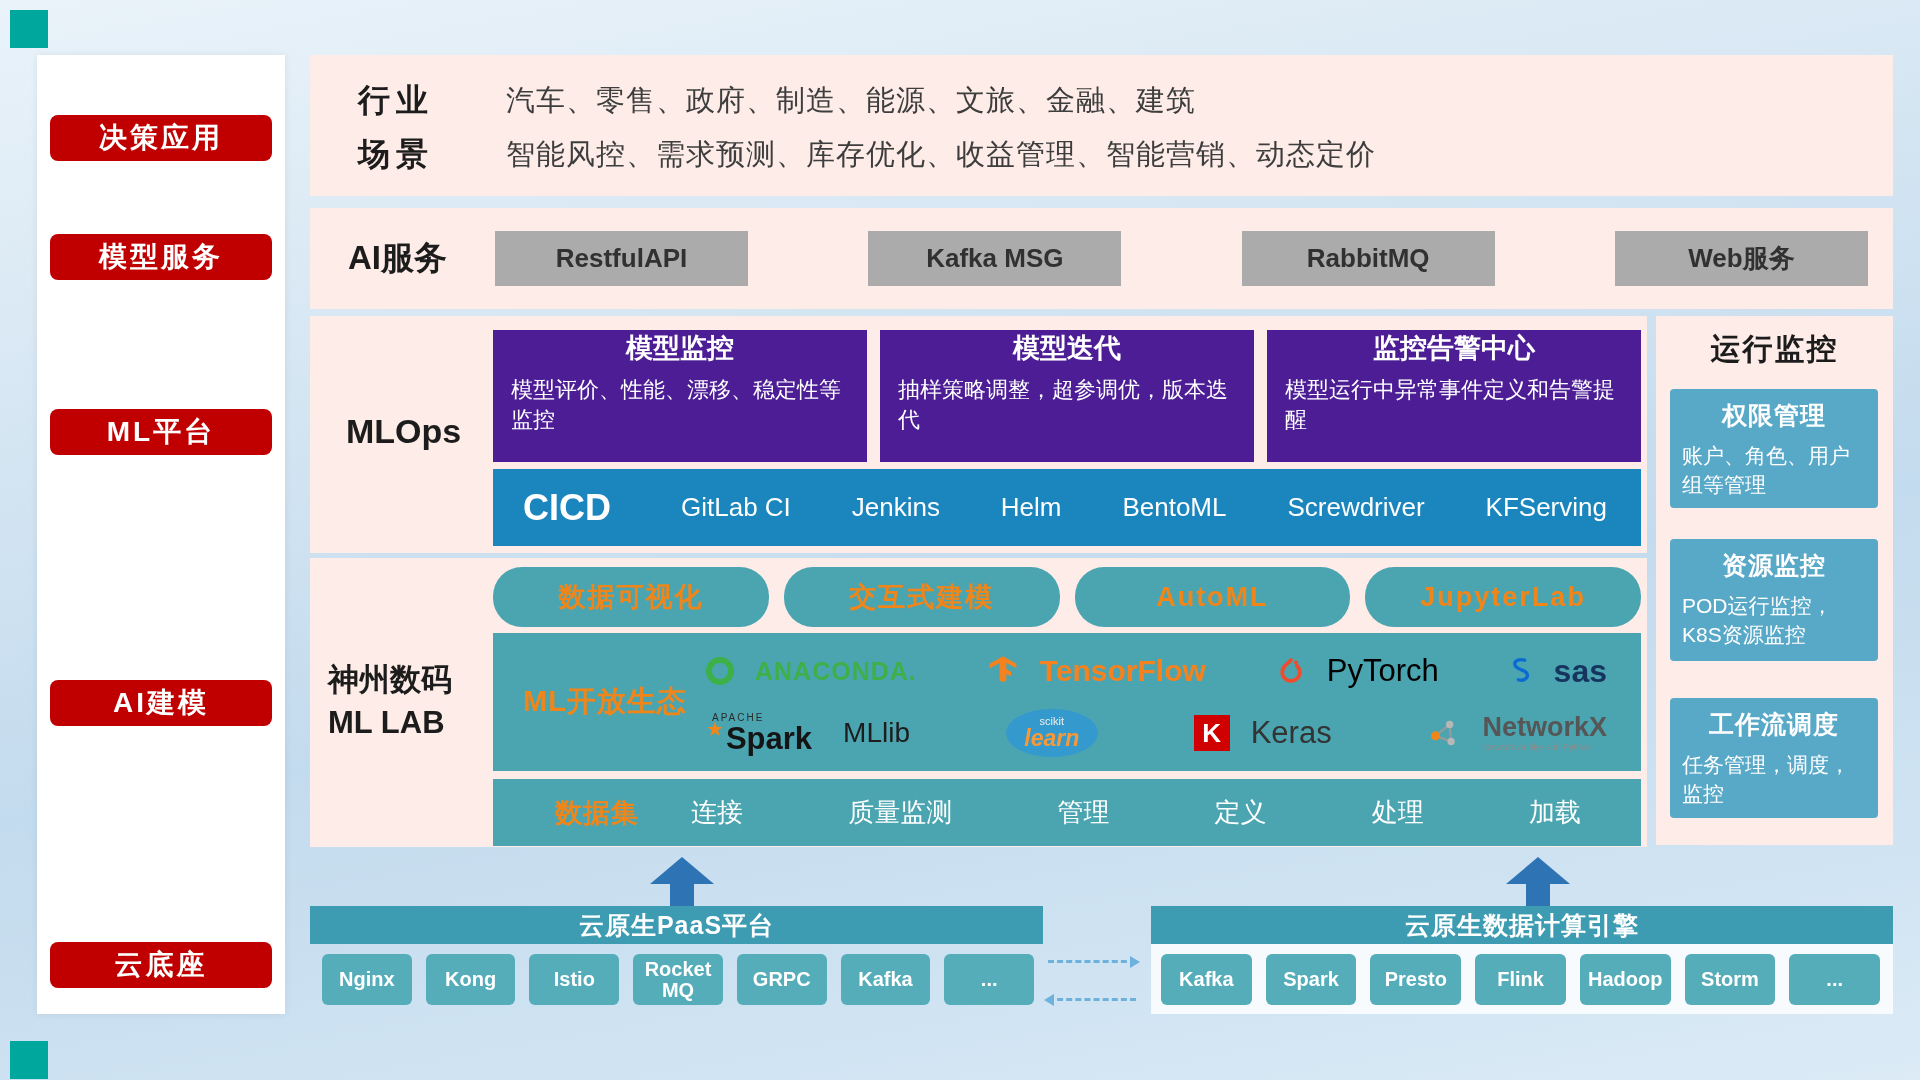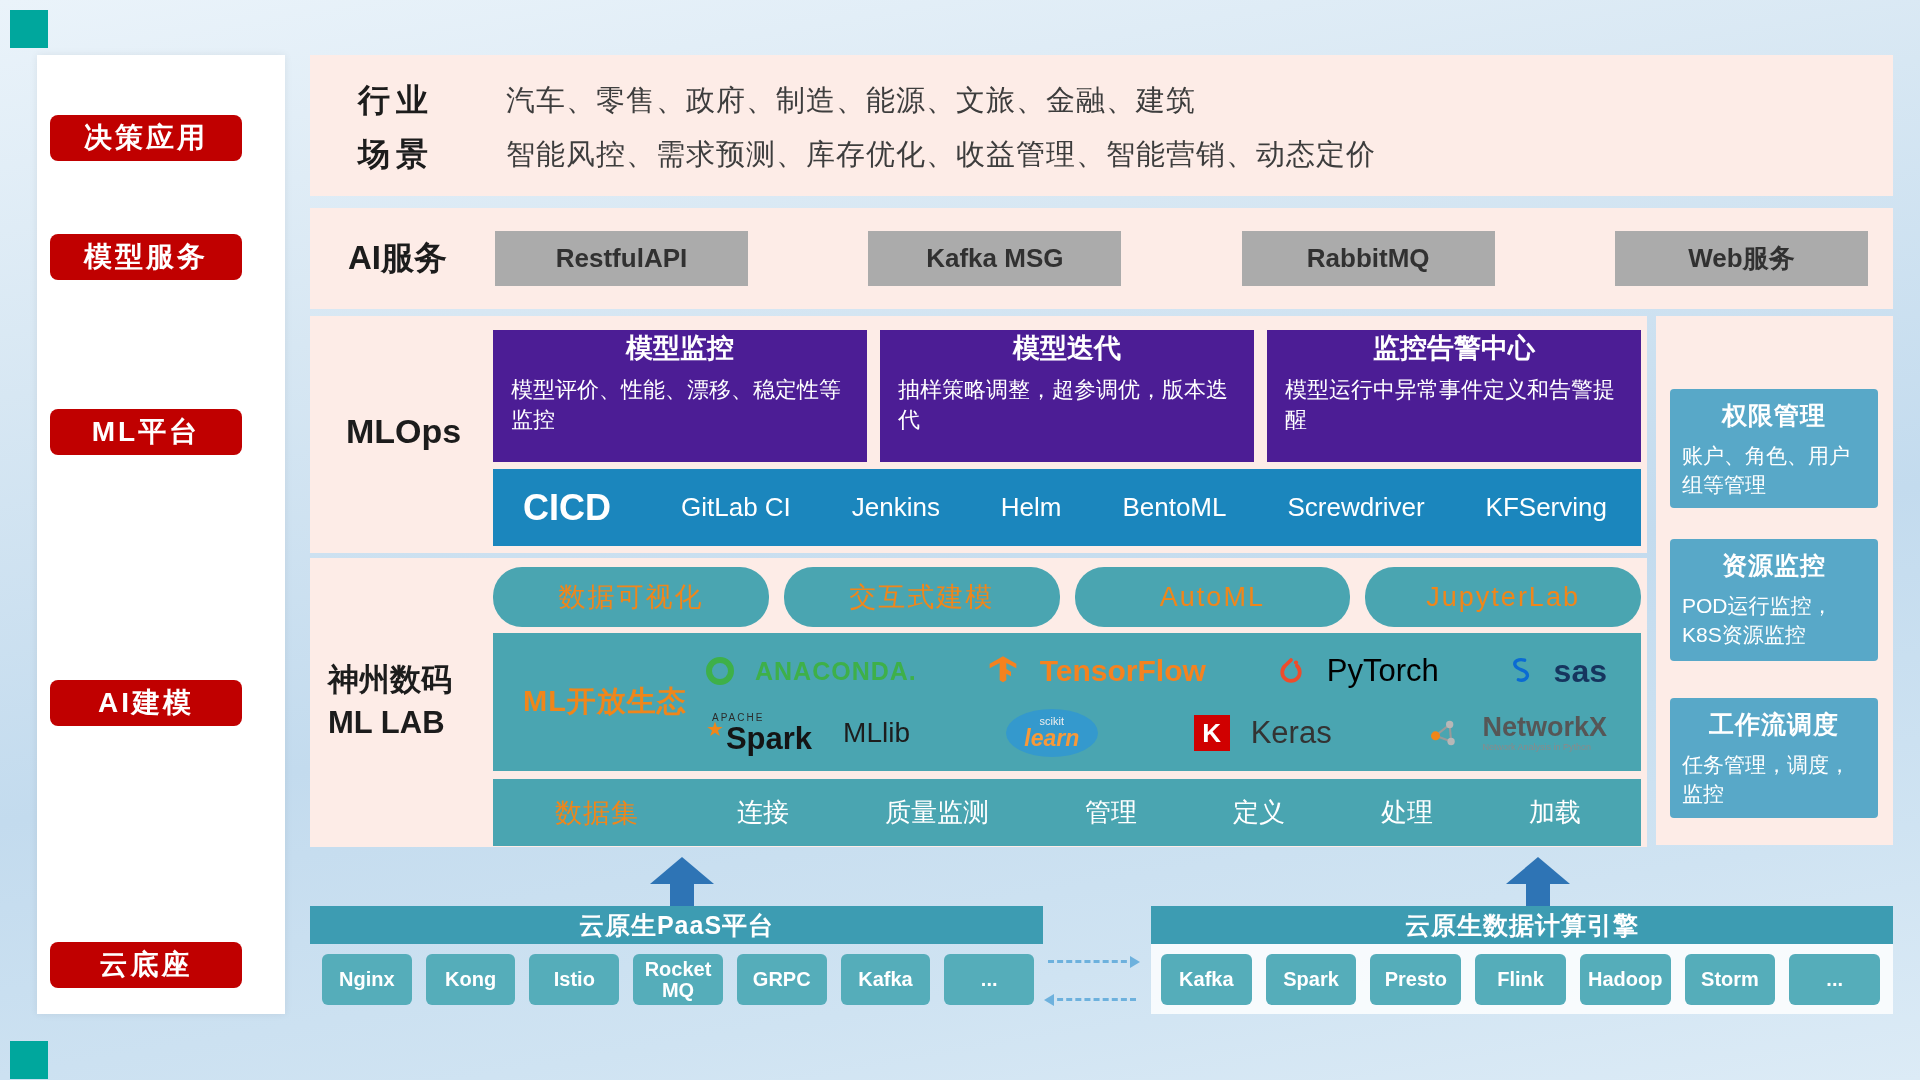--- a/index.html
+++ b/index.html
@@ -8,21 +8,21 @@
   .stage { position:relative; width:1920px; height:1080px;
     background:linear-gradient(170deg,#eaf3fa 0%, #d7e7f3 28%, #c3dbee 58%, #cfe3f2 82%, #dcebf6 100%); }
 
   .corner { position:absolute; width:38px; height:38px; background:#00a79d; }
   .corner-tl { left:10px; top:10px; }
   .corner-bl { left:10px; top:1041px; }
 
   
   .sidebar { position:absolute; left:37px; top:55px; width:248px; height:959px; background:#ffffff;
     box-shadow:0 0 8px rgba(0,0,0,0.07); }
-  .side-btn { position:absolute; left:13px; width:192px; height:46px; background:#c00000; border-radius:8px;
+  .side-btn { position:absolute; left:13px; width:222px; height:46px; background:#c00000; border-radius:8px;
     color:#fff; font-weight:bold; font-size:28px; letter-spacing:3px;
     display:flex; align-items:center; justify-content:center; }
 
   .panel { position:absolute; background:#fdece7; }
   .panel-industry { left:310px; top:55px; width:1583px; height:141px; padding:19px 30px 0 48px; }
   .ind-row { display:flex; align-items:center; height:54px; }
   .ind-label { width:148px; font-size:32px; font-weight:bold; color:#1c1c1c; letter-spacing:6px; }
   .ind-text { font-size:29px; color:#3d3d3d; letter-spacing:1px; }
 
   .panel-aiservice { left:310px; top:208px; width:1583px; height:101px;
@@ -46,21 +46,21 @@
   .panel-monitor { left:1656px; top:316px; width:237px; height:529px; }
   .mon-title { padding-top:13px; text-align:center; font-size:30px; font-weight:bold; color:#1c1c1c; letter-spacing:2px; }
   .mon-card { position:absolute; left:14px; width:208px; background:#58a8c8; border-radius:4px; color:#fff;
     padding:10px 12px; }
   .mon-card-title { font-size:25px; font-weight:bold; text-align:center; margin-bottom:9px; letter-spacing:1px; }
   .mon-card-desc { font-size:21px; line-height:1.4; }
 
   .panel-mllab { left:310px; top:558px; width:1337px; height:289px; }
   .lab-label { position:absolute; left:18px; top:100px; font-size:31px; font-weight:bold; color:#1c1c1c; line-height:1.4; }
   .tools { position:absolute; left:183px; top:9px; width:1148px; height:60px; display:flex; gap:15px; }
-  .tool { flex:1; background:#4aa5b1; color:#f0861a; font-weight:normal; font-size:27px;
+  .tool { flex:1; background:#4aa5b1; color:#f0861a; font-weight:bold; font-size:27px;
     display:flex; align-items:center; justify-content:center; letter-spacing:2px;border-radius:29px; }
   .eco { position:absolute; left:183px; top:75px; width:1148px; height:138px; background:#4aa5b1;
     display:flex; align-items:center; padding:10px 26px 10px 30px; }
   .eco-label { width:175px; color:#f0861a; font-size:29px; font-weight:bold; letter-spacing:1px; }
   .eco-logos { flex:1; display:flex; flex-direction:column; gap:6px; }
   .eco-row { display:flex; align-items:center; justify-content:space-between; height:56px; padding:0 8px; }
   .logo { display:flex; align-items:center; gap:21px; }
   .ana-icon { width:28px; height:28px; border:6px solid #3eb049; border-radius:50%; }
   .ana-text { color:#3eb049; font-weight:bold; font-size:25px; letter-spacing:1px; }
   .tf-text { color:#f5821f; font-weight:bold; font-size:30px; }
@@ -76,21 +76,21 @@
   .sk-top { color:#eee; font-size:11px; line-height:1; }
   .sk-learn { color:#f89939; font-size:23px; font-weight:bold; font-style:italic; line-height:1; }
   .keras-k { width:36px; height:36px; background:#d00000; color:#fff; font-weight:bold; font-size:26px;
     display:flex; align-items:center; justify-content:center; }
   .keras-text { color:#333; font-size:31px; }
   .nx-stack { display:flex; flex-direction:column; line-height:1.1; }
   .nx-text { color:#565656; font-size:27px; font-weight:bold; }
   .nx-sub { color:#8a8a8a; font-size:9px; }
   .dataset-bar { position:absolute; left:183px; top:221px; width:1148px; height:67px; background:#4aa5b1;
     display:flex; align-items:center; color:#fff; padding:0 60px 0 62px; }
-  .ds-label { color:#f0861a; font-weight:normal; font-size:27px; margin-right:98px; letter-spacing:1px; }
+  .ds-label { color:#f0861a; font-weight:bold; font-size:27px; margin-right:52px; letter-spacing:1px; }
   .ds-items { flex:1; display:flex; justify-content:space-between; font-size:26px; }
 
   .bar-header { position:absolute; height:38px; background:#3d9cb2; color:#fff; font-weight:bold; font-size:25px;
     display:flex; align-items:center; justify-content:center; letter-spacing:1px; }
   .paas-header { left:310px; top:906px; width:733px; }
   .engine-header { left:1151px; top:906px; width:742px; }
   .engine-bg { position:absolute; left:1151px; top:944px; width:742px; height:70px; background:rgba(255,255,255,0.82); }
   .chip-row { position:absolute; top:954px; display:flex; gap:14px; }
   .paas-chips { left:322px; width:712px; }
   .engine-chips { left:1161px; width:719px; }
@@ -170,20 +170,21 @@
         <span>Jenkins</span>
         <span>Helm</span>
         <span>BentoML</span>
         <span>Screwdriver</span>
         <span>KFServing</span>
       </div>
     </div>
   </section>
 
   <section class="panel panel-monitor">
+    <div class="mon-title">运行监控</div>
     <div class="mon-card" style="top:73px;  height:119px">
       <div class="mon-card-title">权限管理</div>
       <div class="mon-card-desc">账户、角色、用户组等管理</div>
     </div>
     <div class="mon-card" style="top:223px; height:122px">
       <div class="mon-card-title">资源监控</div>
       <div class="mon-card-desc">POD运行监控，K8S资源监控</div>
     </div>
     <div class="mon-card" style="top:382px; height:120px">
       <div class="mon-card-title">工作流调度</div>

